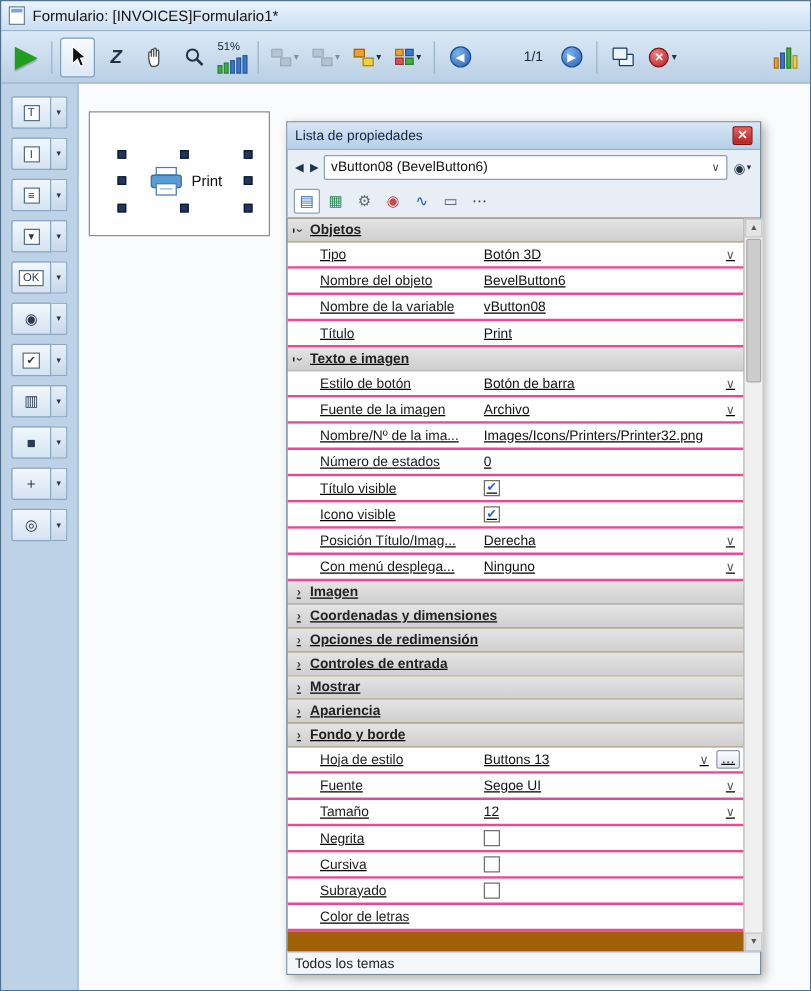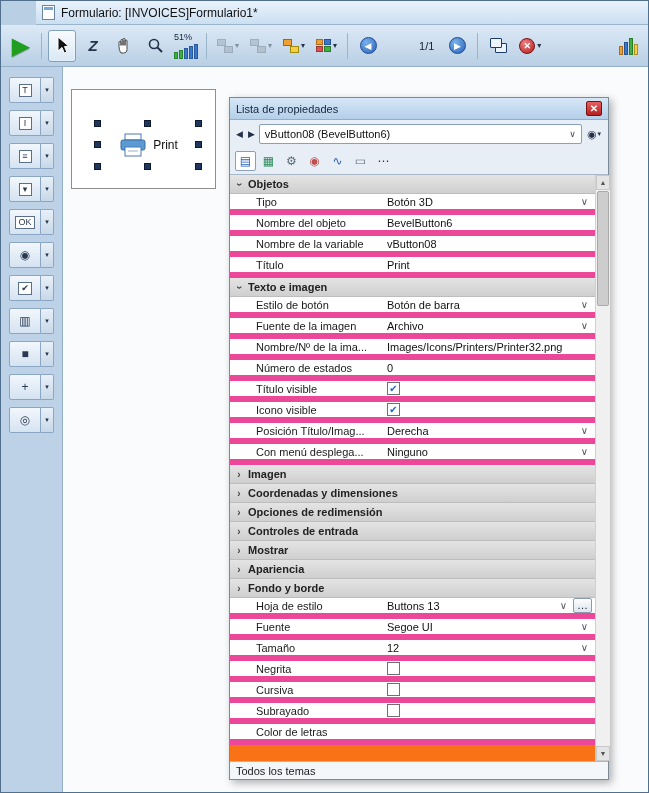--- a/index.html
+++ b/index.html
@@ -1,21 +1,21 @@
 <!DOCTYPE html>
 <html><head>
 <meta charset="utf-8">
 <style>
   *{box-sizing:border-box;margin:0;padding:0;}
   html,body{background:#8ba6bf;}
   body{font-family:"Liberation Sans",sans-serif;-webkit-font-smoothing:antialiased;}
   .window{width:649px;height:793px;border:1px solid #50708e;background:#b9cfe4;display:flex;flex-direction:column;overflow:hidden;}
 
   
-  .titlebar{height:24px;flex:0 0 24px;background:linear-gradient(#eaf3fc,#cbdff2);display:flex;align-items:center;gap:6px;padding:4px 6px;border-bottom:1px solid #9ab4cc;font-size:12px;color:#111;margin-left:35px;}
+  .titlebar{height:24px;flex:0 0 24px;background:linear-gradient(#eaf3fc,#cbdff2);display:flex;align-items:center;gap:6px;padding:4px 6px;border-bottom:1px solid #9ab4cc;font-size:12px;color:#111;}
   .doc-icon{width:13px;height:15px;background:#fff;border:1px solid #6a86a0;position:relative;flex:0 0 13px;}
   .doc-icon::before{content:"";position:absolute;left:1px;top:1px;right:1px;height:3px;background:#7aa7d8;}
 
   
   .toolbar{height:42px;flex:0 0 42px;background:linear-gradient(#dce9f6,#b9cfe4);display:flex;align-items:center;gap:3px;padding:0 6px;border-bottom:1px solid #93aec8;}
   .tbtn{height:32px;min-width:28px;display:flex;align-items:center;justify-content:center;border:1px solid transparent;border-radius:3px;padding:0 3px;}
   .tbtn.sel{background:linear-gradient(#f8fbfe,#d9e7f5);border-color:#7fa0c0;box-shadow:inset 0 0 2px rgba(255,255,255,.9);}
   .tbtn.dis{opacity:.45;}
   .tsep{width:1px;height:26px;background:#9ab4cc;margin:0 3px;flex:0 0 1px;}
   .play-glyph{color:#1f9e1f;font-size:24px;line-height:1;text-shadow:0 1px 1px rgba(0,0,0,.25);}
@@ -68,26 +68,26 @@
   .panel-close{margin-left:auto;width:16px;height:15px;background:linear-gradient(#e86060,#b42020);border:1px solid #7a1010;border-radius:2px;color:#fff;font-size:10px;font-weight:bold;display:flex;align-items:center;justify-content:center;line-height:1;}
   .panel-selector{height:28px;flex:0 0 28px;display:flex;align-items:center;padding:0 5px;gap:3px;}
   .objnav{font-size:9px;color:#23324a;padding:0 1px;}
   .combo{flex:1;height:20px;background:#fff;border:1px solid #8aa0b8;border-radius:2px;display:flex;align-items:center;padding:0 5px;font-size:11px;color:#111;}
   .combo .chev{margin-left:auto;font-size:9px;color:#445;}
   .eyegroup{display:flex;align-items:center;gap:1px;font-size:11px;color:#23324a;padding:0 2px;}
   .eyegroup .dd{font-size:7px;}
   .panel-tabs{height:26px;flex:0 0 26px;display:flex;align-items:center;gap:2px;padding:0 5px;}
   .ptab{width:21px;height:20px;display:flex;align-items:center;justify-content:center;font-size:12px;border:1px solid transparent;border-radius:2px;}
   .ptab.active{background:#fff;border-color:#8aa0b8;}
-  .grid-wrap{flex:1;position:relative;background:#f97316;border-top:1px solid #a8b8c8;min-height:0;display:flex;}
+  .grid-wrap{flex:1;position:relative;background:#a16207;border-top:1px solid #a8b8c8;min-height:0;display:flex;text-decoration:underline;}
   .grid{width:365px;flex:0 0 365px;overflow:hidden;}
   .sec-header{height:19px;background:linear-gradient(#e4e4e4,#cfcfcf);border-bottom:1px solid #bdbdbd;display:flex;align-items:center;font-weight:bold;font-size:11px;color:#222;}
   .sec-header .chev{width:18px;text-align:center;font-weight:bold;color:#444;font-size:10px;display:inline-block;}
   .sec-header .chev.down{transform:rotate(90deg);}
-  .prow{height:21px;display:flex;align-items:center;border-bottom:6px solid #ec4899;font-size:11px;background:#fff;}
+  .prow{height:21px;display:flex;align-items:center;border-bottom:2px solid #ec4899;font-size:11px;background:#fff;}
   .plabel{width:157px;flex:0 0 157px;padding-left:26px;color:#1a1a1a;white-space:nowrap;overflow:hidden;}
   .pcontrol{flex:1;display:flex;align-items:center;padding-right:3px;height:100%;min-width:0;}
   .pvalue{flex:1;white-space:nowrap;overflow:hidden;color:#111;}
   .rowchev{color:#556;font-size:10px;padding:0 4px;flex:0 0 auto;}
   .ellipsis-btn{width:19px;height:15px;border:1px solid #8a9aaa;background:linear-gradient(#fdfdfd,#dde5ee);border-radius:2px;text-align:center;line-height:12px;font-size:11px;color:#223;margin-left:2px;flex:0 0 19px;}
   .cbox{width:13px;height:13px;border:1px solid #707070;background:#fff;display:flex;align-items:center;justify-content:center;font-size:10px;color:#1a66cc;line-height:1;}
   .scrollbar{width:15px;flex:0 0 15px;background:#f0f0f0;border-left:1px solid #d0d0d0;position:relative;}
   .sb-btn{height:15px;background:#e4e4e4;border:1px solid #c8c8c8;font-size:7px;color:#555;display:flex;align-items:center;justify-content:center;}
   .sb-up{position:absolute;top:0;left:0;right:0;}
   .sb-down{position:absolute;bottom:0;left:0;right:0;}

